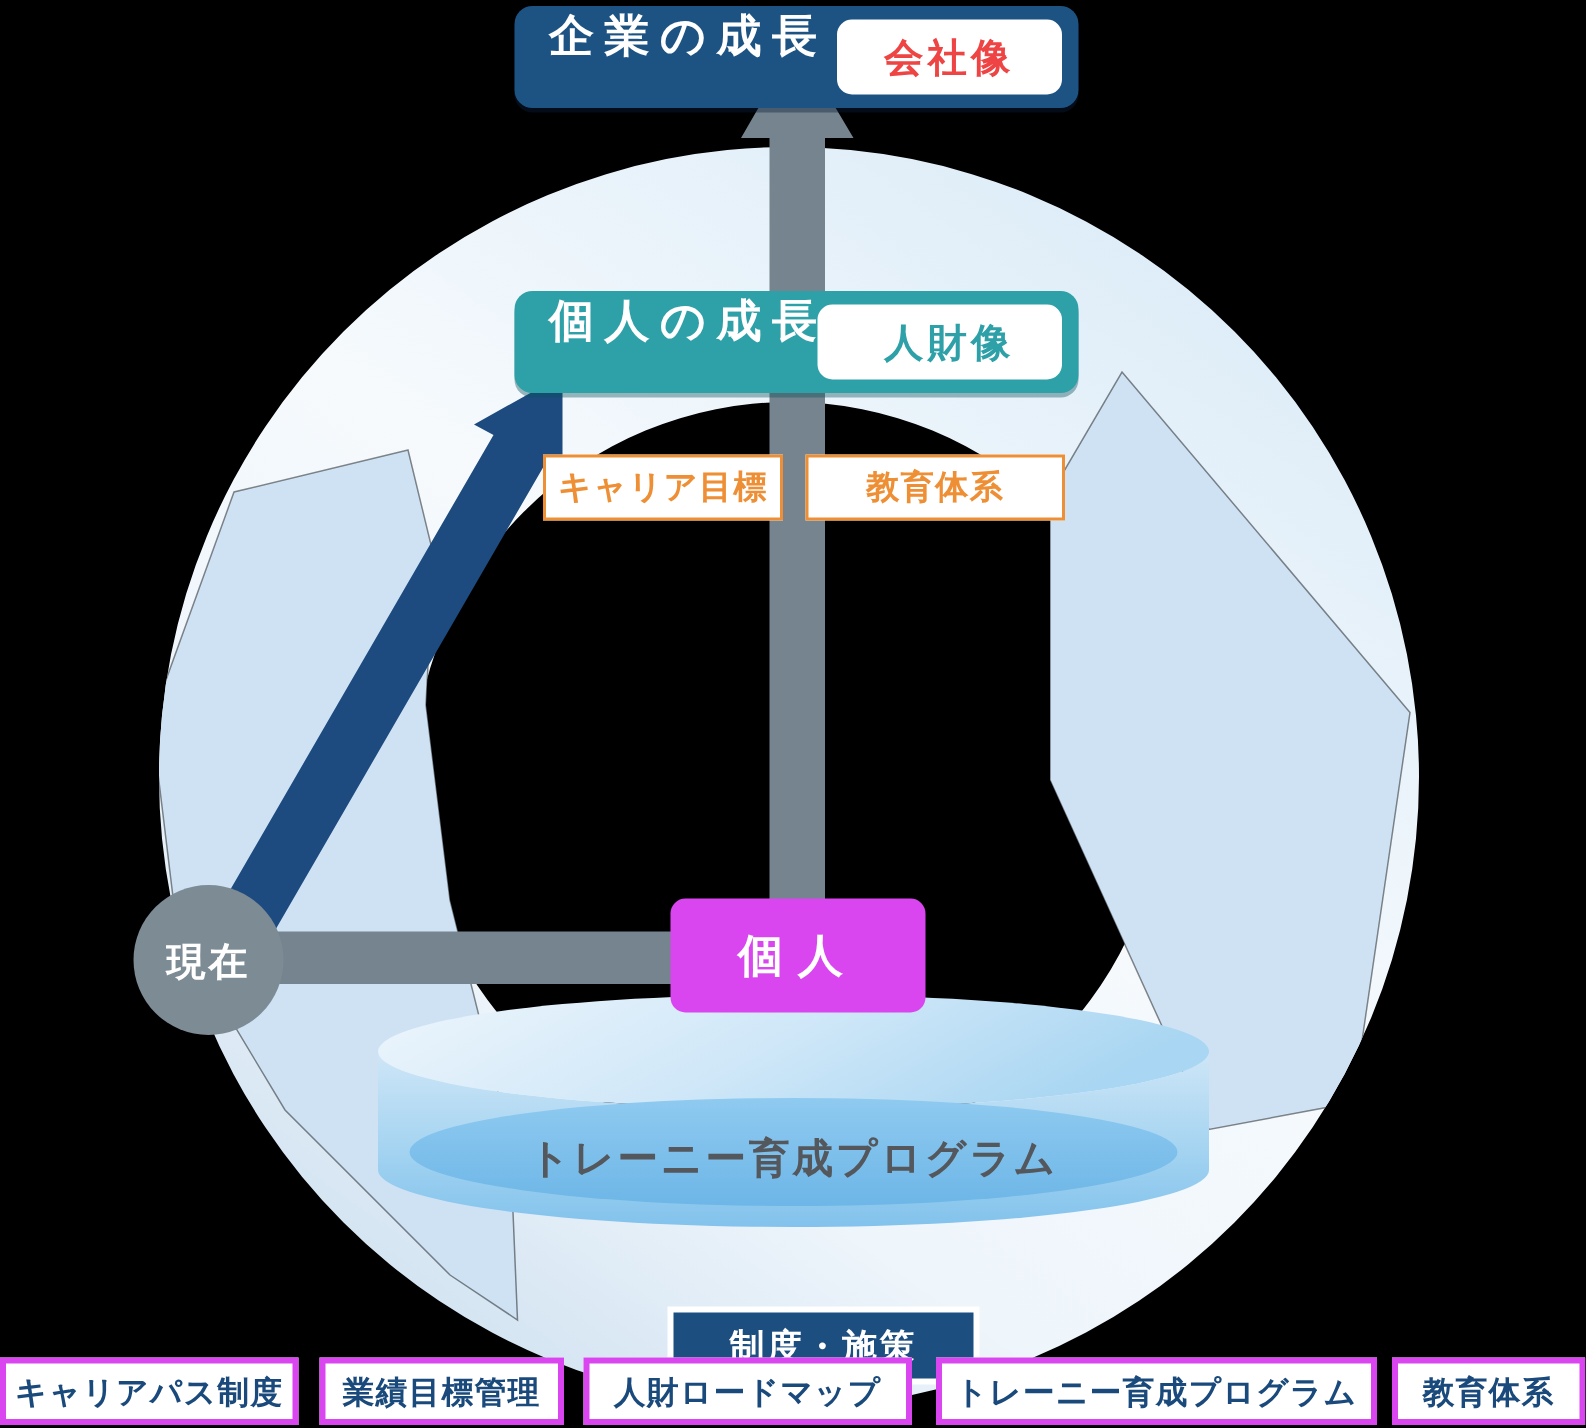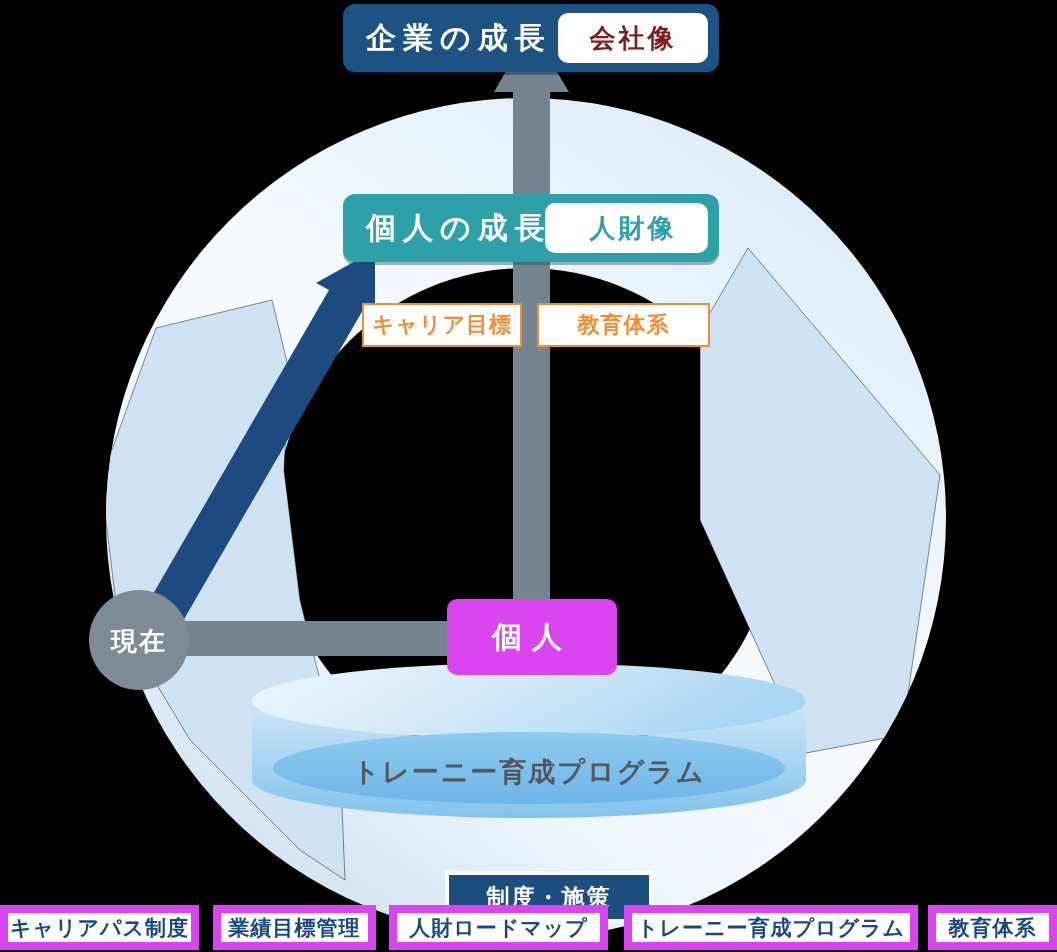--- a/index.html
+++ b/index.html
@@ -2,28 +2,28 @@
 <html><head>
 <meta charset="utf-8">
 <style>
   html,body{margin:0;padding:0;background:#000;}
   #stage{position:relative;width:1057px;height:952px;background:#000;overflow:hidden;
          font-family:"Liberation Sans","DejaVu Sans",sans-serif;}
   #bg-svg{position:absolute;left:0;top:0;z-index:1;}
   .abs{position:absolute;box-sizing:border-box;}
   
   .level{z-index:3;left:343px;width:376px;height:68px;border-radius:12px;
-         display:flex;align-items:center;}
+         display:flex;}
   .level .lbl{color:#fff;font-weight:bold;font-size:30px;letter-spacing:7px;padding-left:23px;white-space:nowrap;}
   .level .badge{position:absolute;right:11px;top:50%;transform:translateY(-50%);
          width:150px;height:50px;background:#fff;border-radius:10px;
          display:flex;align-items:center;justify-content:center;
          font-weight:bold;font-size:26px;letter-spacing:3px;}
   .navy{background:#1d5383;box-shadow:0 3px 0 rgba(8,30,60,.4);}
-  .navy .badge{color:#7f1d1d;}
+  .navy .badge{color:#ef4444;}
   .tealbox{background:#2ea0a8;box-shadow:0 3px 0 rgba(10,80,90,.4);}
   .tealbox .badge{color:#2ea0a8;padding-left:13px;}
   
   .goal{z-index:3;top:303px;height:44px;background:#fff;border:2px solid #ee8f35;
         color:#ee8f35;font-weight:bold;font-size:22px;letter-spacing:1px;
         display:flex;align-items:center;justify-content:center;}
   
   #present-label{z-index:3;left:89px;top:624px;width:100px;text-align:center;
         color:#fff;font-weight:bold;font-size:26px;letter-spacing:2px;}
   #individual-box{z-index:3;left:447px;top:599px;width:170px;height:76px;background:#d946ef;
@@ -31,21 +31,21 @@
         color:#fff;font-weight:bold;font-size:30px;letter-spacing:10px;}
   
   #platform-label{z-index:3;left:280px;top:754px;width:498px;text-align:center;
         color:#54575c;font-weight:bold;font-size:27px;letter-spacing:2px;}
   
   #measures-box{z-index:3;left:445px;top:832px;width:208px;height:52px;background:#fff;padding:4px;margin-top:39px;}
   #measures-box .inner{width:100%;height:100%;background:#1d4e80;display:flex;
         align-items:center;justify-content:center;color:#fff;font-weight:bold;
         font-size:23px;letter-spacing:2px;}
   
-  .prog{z-index:3;top:905px;height:45px;background:#fff;border:8px solid #d946ef;
+  .prog{z-index:3;top:905px;height:45px;background:#fff;border:4px solid #d946ef;
         color:#1a4a7c;font-weight:bold;font-size:21px;letter-spacing:1px;
         display:flex;align-items:center;justify-content:center;white-space:nowrap;}
 </style>
 </head>
 <body>
 
 <div id="stage">
 
   <svg id="bg-svg" width="1057" height="952" viewBox="0 0 1057 952">
     <defs>

